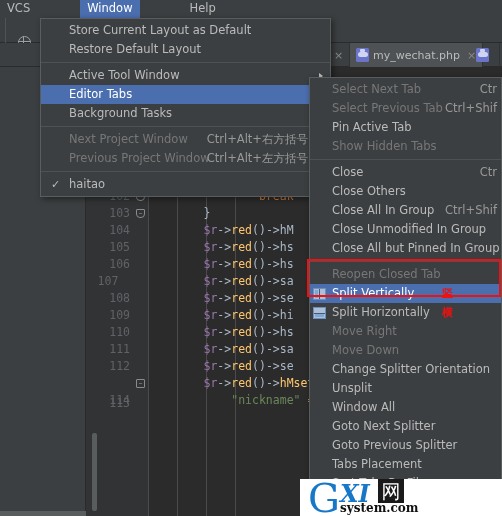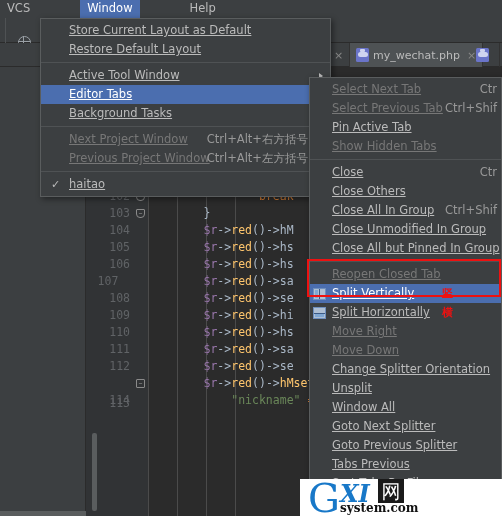--- a/index.html
+++ b/index.html
@@ -116,21 +116,20 @@
   
   .menu {
     position:absolute; background:#3c3f41; border:1px solid #5a5d5e;
     box-shadow:2px 2px 6px rgba(0,0,0,.45); padding:2px 0;
   }
   #window-menu { left:40px; top:18px; width:291px; }
   .mi {
     position:relative; height:19px; line-height:19px; display:flex;
     align-items:center; padding:0 6px 0 28px; font-size:11.5px; color:#bbbbbb;
     white-space:nowrap;
-    text-decoration:underline;
   }
   .mi.dis { color:#777777; }
   .mi.hl { background:#4b6eaf; color:#ffffff; }
   .mi .lbl { flex:0 0 auto; }
   .mi .sc {
     position:absolute; right:22px; font-size:11.5px; color:#999999;
   }
   .mi .arrow {
     position:absolute; right:7px; width:0; height:0;
     border-left:4px solid #bbbbbb; border-top:3.5px solid transparent;
@@ -391,21 +390,21 @@
       <div class="mi">
         <span class="lbl">Window All</span>
       </div>
       <div class="mi">
         <span class="lbl">Goto Next Splitter</span>
       </div>
       <div class="mi">
         <span class="lbl">Goto Previous Splitter</span>
       </div>
       <div class="mi">
-        <span class="lbl">Tabs Previous</span>
+        <span class="lbl">Tabs Placement</span>
       </div>
       <div class="mi">
         <span class="lbl">Sort Tabs By Filename</span>
       </div>
       <div class="mi">
         <span class="lbl">Open New Tab At The End</span>
       </div>
     </div>
 
   <div class="redbox"></div>

